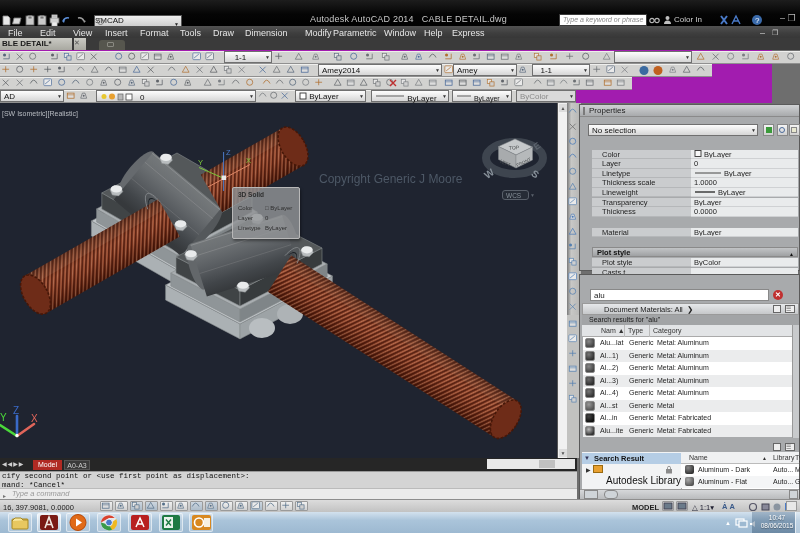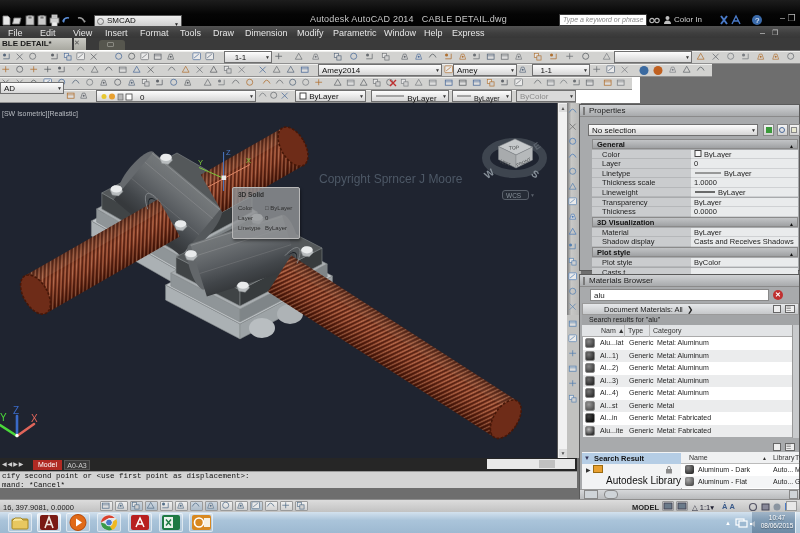--- a/index.html
+++ b/index.html
@@ -1,32 +1,32 @@
 <!DOCTYPE html>
 <html><head><meta charset="utf-8">
 <style>
 *{margin:0;padding:0;box-sizing:border-box;}
 html,body{width:800px;height:533px;overflow:hidden;background:#000;}
 body{font-family:"Liberation Sans",sans-serif;}
 #app{position:relative;width:800px;height:533px;background:#6e6e6e;overflow:hidden;}
 .abs{position:absolute;}
 #titlebar{left:0;top:0;width:800px;height:28px;background:linear-gradient(#1d1d1d,#050505 50%,#000);}
-#wscombo{left:94px;top:15px;width:88px;height:12px;background:linear-gradient(#efefef,#cfcfcf);border:1px solid #555;color:#111;font-size:8px;line-height:10px;padding-left:12px;position:absolute;}
+#wscombo{left:94px;top:15px;width:88px;height:12px;background:linear-gradient(#efefef,#cfcfcf);border:1px solid #555;color:#111;font-size:8px;line-height:10px;position:absolute;}
 #wscombo .gear{position:absolute;left:2px;top:1.5px;width:7px;height:7px;border:1px solid #777;border-radius:50%;}
 #wscombo .arr{position:absolute;right:2px;top:3px;font-size:5px;color:#222;}
 #titletext{left:310px;top:14px;font-size:9px;color:#c8c8c8;letter-spacing:0.2px;}
 #tsearch{left:559px;top:14px;width:88px;height:12px;background:#fff;border:1px solid #3a3a3a;color:#8a8a8a;font-size:7px;font-style:italic;line-height:10px;padding-left:3px;}
 #menubar{left:0;top:26px;width:800px;height:12px;background:linear-gradient(#525252,#3e3e3e 60%,#373737);color:#e6e6e6;font-size:9px;}
 #menubar span{position:absolute;top:1.5px;}
 #tabbar{left:0;top:38px;width:800px;height:12px;background:#3a3a3a;}
 #tab1{left:0;top:0;width:72px;height:12px;background:linear-gradient(#cacac4,#a8a8a0);color:#1a1a1a;font-size:8px;padding:0 2px;line-height:12px;font-weight:bold;}
 #tab1x{left:74px;top:0px;width:12px;height:12px;background:linear-gradient(#cacac4,#a8a8a0);color:#555;font-size:7px;line-height:10px;}
 #tab2{left:99px;top:2px;width:26px;height:10px;background:#56564e;border-radius:3px 3px 0 0;}
 #tab2 i{position:absolute;left:8px;top:2px;width:7px;height:5px;border:1px solid #8a8a82;border-radius:1px;}
-#dock{left:0;top:50px;width:640px;height:53px;background:#ffffff;}
+#dock{left:0;top:50px;width:772px;height:53px;background:#a21caf;}
 .combo{position:absolute;background:linear-gradient(#fdfdfd,#d6d6d6);border:1px solid #707070;font-size:8px;color:#111;}
 .combo .tx{position:absolute;left:3px;top:1px;white-space:nowrap;}
 .combo .ar{position:absolute;right:1px;top:2px;font-size:5px;color:#333;}
 .combo.dis{background:#d9d9d9;color:#8a8a8a;}
 #viewport{left:0;top:103px;width:557px;height:355px;background:#1f2430;overflow:hidden;}
 #vplabel{left:2px;top:7px;color:#b8bcc2;font-size:7px;}
 #copyright{left:319px;top:69px;color:#4d5866;font-size:12px;}
 #tooltip{left:232px;top:84px;width:68px;height:52px;background:rgba(145,148,150,0.82);border:1px solid #b8b8b8;border-radius:2px;box-shadow:1px 2px 3px rgba(0,0,0,0.4);font-size:6px;color:#2e2e2e;}
 #tooltip .t1{position:absolute;left:5px;top:3px;font-weight:bold;font-size:6.5px;}
 #tooltip .lb{position:absolute;left:5px;}
@@ -106,21 +106,21 @@
   </div>
   <div class="abs" id="menubar">
       <span style="left:8px">File</span>
       <span style="left:40px">Edit</span>
       <span style="left:73px">View</span>
       <span style="left:105px">Insert</span>
       <span style="left:140px">Format</span>
       <span style="left:180px">Tools</span>
       <span style="left:213px">Draw</span>
       <span style="left:245px">Dimension</span>
-      <span style="left:297px">Modify</span>
+      <span style="left:305px">Modify</span>
       <span style="left:333px">Parametric</span>
       <span style="left:384px">Window</span>
       <span style="left:424px">Help</span>
       <span style="left:452px">Express</span>
       <span style="left:760px;color:#ccc">–</span>
       <span style="left:772px;color:#ccc;font-size:7px;top:3px">❐</span>
     </div>
   <div class="abs" id="tabbar">
     <div class="abs" id="tab1">BLE DETAIL*</div>
     <div class="abs" id="tab1x">✕</div>
@@ -577,21 +577,21 @@
         <span class="ar">▼</span>
       </div>
       <div class="combo" style="left:453px;top:14px;width:64px;height:12px;font-size:8px">
         <span class="tx">Amey</span>
         <span class="ar">▼</span>
       </div>
       <div class="combo" style="left:532px;top:14px;width:58px;height:12px;font-size:8px">
         <span class="tx">&nbsp;&nbsp;1-1</span>
         <span class="ar">▼</span>
       </div>
-      <div class="combo" style="left:0px;top:32px;width:64px;height:12px;font-size:8px">
+      <div class="combo" style="left:0px;top:40px;width:64px;height:12px;font-size:8px">
         <span class="tx">AD</span>
         <span class="ar">▼</span>
       </div>
       <div class="combo" style="left:96px;top:40px;width:160px;height:12px;font-size:8px">
         <span class="tx"><svg width="40" height="9" style="vertical-align:-1px">
             <circle cx="4" cy="4.5" r="2.5" fill="#e8c830"></circle>
             <circle cx="12" cy="4.5" r="3" fill="#e8a030"></circle>
             <rect x="18" y="2" width="5" height="6" fill="#b8b8b8" stroke="#666" stroke-width="0.7"></rect>
             <rect x="26" y="2" width="6" height="6" fill="#fff" stroke="#444" stroke-width="0.8"></rect>
           </svg>0</span>
@@ -751,21 +751,21 @@
 </g>
 <text x="509" y="46.5" fill="#4a4d4f" font-size="5" transform="rotate(-4 512 45)" font-family="Liberation Sans">TOP</text>
 <text x="500" y="61" fill="#4a4d4f" font-size="4.5" transform="rotate(25 504 59)" font-family="Liberation Sans">LEFT</text>
 <text x="516" y="62" fill="#4a4d4f" font-size="4.5" transform="rotate(-25 521 60)" font-family="Liberation Sans">FRONT</text>
 <rect x="502.5" y="87.5" width="26" height="9" rx="2.5" fill="#262c36" stroke="#59606a" stroke-width="1"></rect>
 <text x="506" y="94.5" fill="#879099" font-size="6.5" font-family="Liberation Sans">WCS</text>
 <text x="530" y="94" fill="#59606a" font-size="5" font-family="Liberation Sans">▼</text>
 </g>
       </svg>
     <div class="abs" id="vplabel">[SW Isometric][Realistic]</div>
-    <div class="abs" id="copyright">Copyright Sprncer J Moore</div>
+    <div class="abs" id="copyright">Copyright Generic J Moore</div>
     <div class="abs" id="tooltip">
       <div class="t1">3D Solid</div>
       <div class="lb" style="top:17px">Color</div>
         <div class="vl" style="top:17px">□ ByLayer</div>
       <div class="lb" style="top:27px">Layer</div>
         <div class="vl" style="top:27px">0</div>
       <div class="lb" style="top:37px">Linetype</div>
         <div class="vl" style="top:37px">ByLayer</div>
     </div>
   </div>
@@ -849,33 +849,33 @@
     </div>
   <div class="abs" id="mtabs">
     <div class="nav">◀◀▶▶</div>
     <div class="abs" id="tabmodel">Model</div>
     <div class="abs" id="taba0">A0-A3</div>
     <div class="abs" id="hscroll">
         <div class="th"></div>
       </div>
   </div>
   <div class="abs" id="cmdhist">cify second point or &lt;use first point as displacement&gt;:<br>mand: *Cancel*</div>
+  <div class="abs" id="cmdline"><span class="caret">▸</span>Type a command</div>
   <div class="panel" id="props">
       <div class="ptitle"><i></i>Properties</div>
       <div class="combo" style="left:8px;top:19px;width:170px;height:12px;font-size:8px">
         <span class="tx">No selection</span>
         <span class="ar">▼</span>
       </div>
       <div class="abs" style="left:183px;top:19px;width:11px;height:12px;background:linear-gradient(#f4f4f4,#cfcfcf);border:1px solid #888"></div>
       <div class="abs" style="left:197px;top:19px;width:11px;height:12px;background:linear-gradient(#f4f4f4,#cfcfcf);border:1px solid #888"></div>
       <div class="abs" style="left:209px;top:19px;width:11px;height:12px;background:linear-gradient(#f4f4f4,#cfcfcf);border:1px solid #888"></div>
       <div class="abs" style="left:185.5px;top:21.5px;width:6px;height:6px;background:#3a9a3a"></div>
       <div class="abs" style="left:199px;top:21.5px;width:6px;height:6px;border:1px solid #4a6a9a;border-radius:50%"></div>
       <div class="abs" style="left:211px;top:21.5px;width:6px;height:6px;border:1px solid #888;background:#e8e8d0"></div>
-      <div class="sechead" style="top:34px">General<span class="tri">▲</span></div>
       <div class="prow" style="top:44.5px">
         <span class="l">Color</span>
         <span class="v"><svg width="8" height="7">
             <rect x="1" y="0.5" width="6" height="6" fill="#f8f8f8" stroke="#333" stroke-width="0.9"></rect>
           </svg> ByLayer</span>
       </div>
       <div class="prow" style="top:54.1px">
         <span class="l">Layer</span>
         <span class="v">0</span>
       </div>
@@ -896,41 +896,35 @@
           </svg> ByLayer</span>
       </div>
       <div class="prow" style="top:92.49999999999999px">
         <span class="l">Transparency</span>
         <span class="v">ByLayer</span>
       </div>
       <div class="prow" style="top:102.09999999999998px">
         <span class="l">Thickness</span>
         <span class="v">0.0000</span>
       </div>
-      <div class="sechead" style="top:112.19999999999997px">3D Visualization<span class="tri">▲</span></div>
       <div class="prow" style="top:122.69999999999997px">
         <span class="l">Material</span>
         <span class="v">ByLayer</span>
-      </div>
-      <div class="prow" style="top:132.29999999999998px">
-        <span class="l">Shadow display</span>
-        <span class="v">Casts and Receives Shadows</span>
       </div>
       <div class="sechead" style="top:142.39999999999998px">Plot style<span class="tri">▲</span></div>
       <div class="prow" style="top:152.89999999999998px">
         <span class="l">Plot style</span>
         <span class="v">ByColor</span>
       </div>
       <div class="prow" style="top:162.49999999999997px">
         <span class="l">Casts t...</span>
         <span class="v"></span>
       </div>
     </div>
   <div class="panel" id="matb">
-      <div class="ptitle"><i></i>Materials Browser</div>
       <div class="abs" style="left:10px;top:14px;width:179px;height:12px;background:#fff;border:1px solid #888;font-size:8px;color:#222;line-height:11px;padding-left:3px">alu</div>
       <div class="abs" style="left:193px;top:15px;width:10px;height:10px;border-radius:50%;background:#c03030;color:#fff;font-size:7px;text-align:center;line-height:10px;font-weight:bold">✕</div>
       <div class="abs" style="left:2px;top:28px;width:217px;height:12px;background:linear-gradient(#e6e8ea,#c6c8ca);border:1px solid #9a9a9a;font-size:7.5px;color:#222;padding-left:21px;line-height:11px">Document Materials: All&nbsp;&nbsp;❯</div>
       <div class="abs" style="left:193px;top:30px;width:8px;height:8px;border:1px solid #666;background:#eee"></div>
       <div class="abs" style="left:205px;top:30px;width:10px;height:8px;border:1px solid #666;background:#eee;font-size:6px;line-height:7px;color:#555">☰</div>
       <div class="abs" style="left:2px;top:40px;width:217px;height:10px;background:#a2a4a6;font-size:7px;color:#1a1a1a;padding-left:7px;line-height:10px">Search results for "alu"</div>
       <div class="abs" style="left:2px;top:50px;width:217px;height:12px;background:#e2e4e6;border-bottom:1px solid #aaa;font-size:7px;color:#333">
         <span style="position:absolute;left:19px;top:2px">Nam&nbsp;▲</span>
         <span style="position:absolute;left:46px;top:2px">Type</span>
         <span style="position:absolute;left:71px;top:2px">Category</span>

